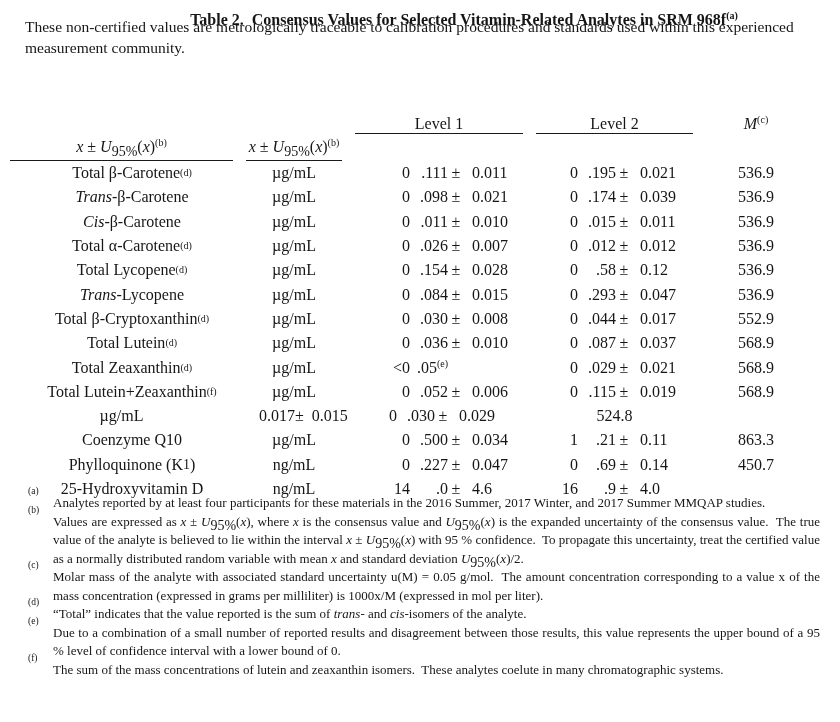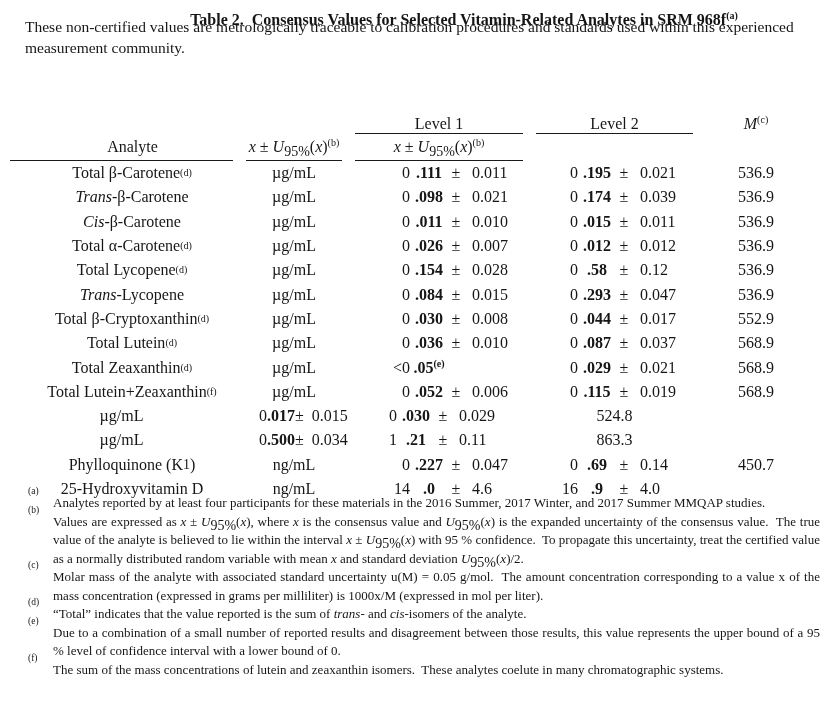--- a/index.html
+++ b/index.html
@@ -31,21 +31,21 @@
   .it{font-style:italic;}
   sup{font-size:10px;line-height:0;}
   sub{font-size:14px;line-height:0;}
   .trow > div{height:24.3px;display:flex;align-items:center;}
   .c-analyte{padding-left:21px;justify-content:center;}
   .c-units{justify-content:center;}
   .c-m{justify-content:center;}
   .c-val{justify-content:flex-start;}
   .c-val.v-l1{padding-left:13px;}
   .vint{display:inline-block;width:42px;text-align:right;white-space:pre;}
-  .vfrac{display:inline-block;width:38px;text-align:center;white-space:pre;font-weight:bold;}
+  .vfrac{display:inline-block;width:38px;text-align:right;white-space:pre;}
   .vpm{display:inline-block;width:16px;text-align:center;}
   .vunc{display:inline-block;padding-left:8px;text-align:left;white-space:pre;}
   
   .footnotes{position:absolute;top:494px;left:28px;width:792px;font-size:13px;line-height:18.5px;}
   .footnote{position:relative;padding-left:25px;text-align:justify;}
   .fn-marker{position:absolute;left:0;top:-3px;font-size:9.5px;}
   .fn-text{white-space:pre-wrap;}
 </style>
 </head>
 <body>
@@ -62,21 +62,20 @@
       <div class="ha"></div>
       <div class="ha"></div>
       <div class="ha rule">Level 1</div>
       <div class="ha rule">Level 2</div>
       <div class="ha">
           <span><span class="it">M</span><sup>(c)</sup></span>
         </div>
     </div>
 
     <div class="grid-cols">
-      <div class="hb analyte-head">Analyte</div>
       <div class="hb">
           <span><span class="it">x</span><span> ± </span><span class="it">U</span><sub>95%</sub><span>(</span><span class="it">x</span><span>)</span><sup>(b)</sup></span>
         </div>
       <div class="hb">
           <span><span class="it">x</span><span> ± </span><span class="it">U</span><sub>95%</sub><span>(</span><span class="it">x</span><span>)</span><sup>(b)</sup></span>
         </div>
     </div>
 
     <div>
     <div class="grid-cols trow">
@@ -300,20 +299,23 @@
       <div class="c-val v-l2">
         <span class="vint">0</span>
             <span class="vfrac">.030</span>
             <span class="vpm">±</span>
             <span class="vunc">0.029</span>
       </div>
       <div class="c-m">524.8</div>
     </div>
 
     <div class="grid-cols trow">
+      <div class="c-analyte">
+            <span>Coenzyme Q10</span>
+          </div>
       <div class="c-units">µg/mL</div>
       <div class="c-val v-l1">
         <span class="vint">0</span>
             <span class="vfrac">.500</span>
             <span class="vpm">±</span>
             <span class="vunc">0.034</span>
       </div>
       <div class="c-val v-l2">
         <span class="vint">1</span>
             <span class="vfrac">.21</span>

